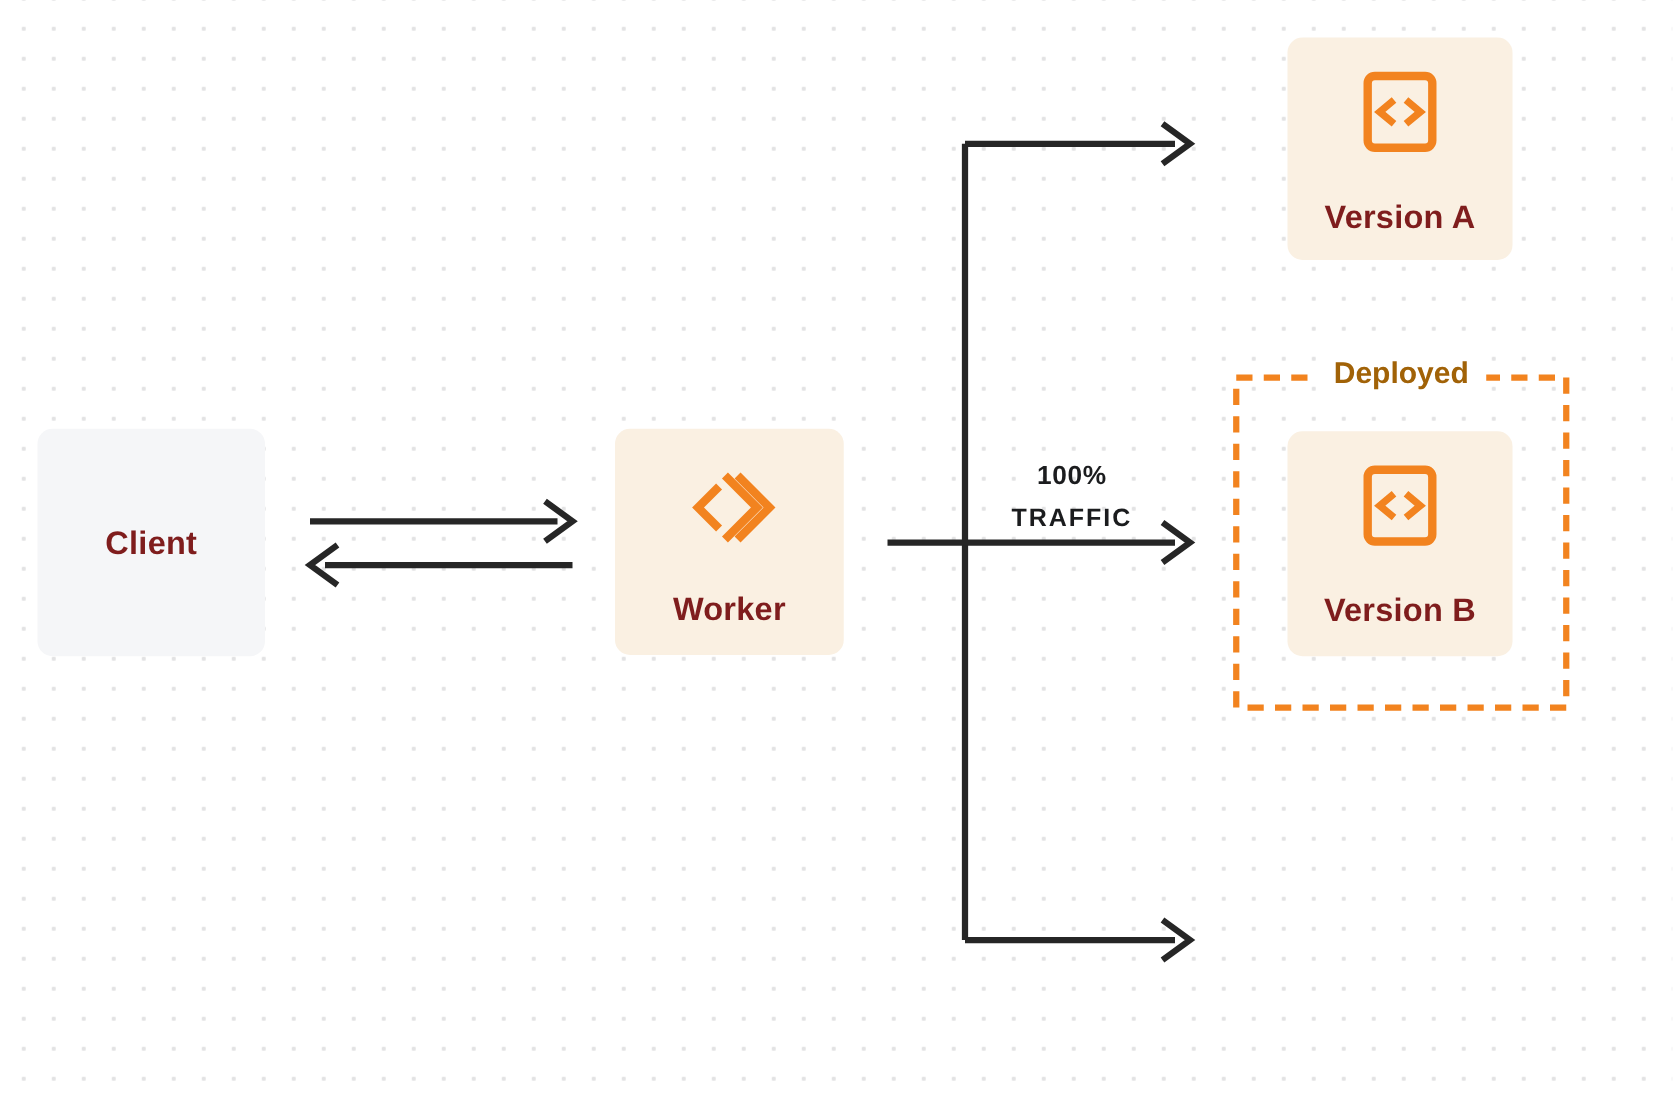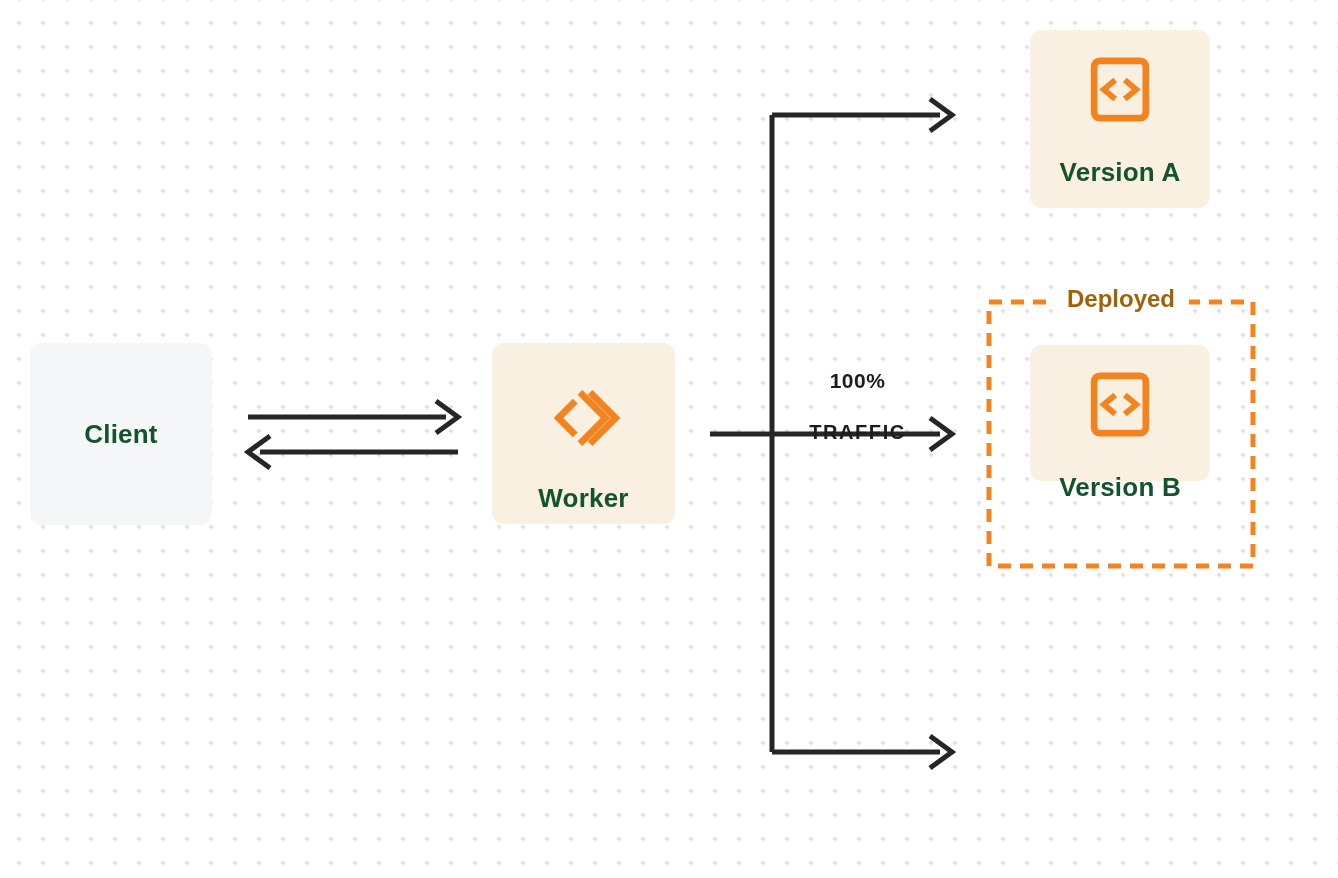--- a/index.html
+++ b/index.html
@@ -27,48 +27,48 @@
     border-radius: 12px;
     display: flex;
     flex-direction: column;
     align-items: center;
     box-sizing: border-box;
   }
 
   .node-label {
     font-weight: bold;
     font-size: 26px;
-    color: #14532d;
+    color: #7f1d1d;
     letter-spacing: 0.2px;
     white-space: nowrap;
   }
 
   .client-node {
     left: 30px; top: 343px;
     width: 182px; height: 182px;
     background: #f5f6f8;
     justify-content: center;
   }
 
   .worker-node {
     left: 492px; top: 343px;
     width: 183px; height: 181px;
     background: #faf0e2;
-    padding-top: 40px;
+    padding-top: 28px;
     gap: 26px;
   }
 
   .version-node {
     width: 180px;
     background: #faf0e2;
     padding-top: 26px;
     gap: 30px;
   }
   .version-a-node { left: 1030px; top: 30px;  height: 178px; }
-  .version-b-node { left: 1030px; top: 345px; height: 136px; }
+  .version-b-node { left: 1030px; top: 345px; height: 180px; }
   .version-c-node { left: 1030px; top: 660px; height: 178px; }
 
   .deployed-box {
     position: absolute;
     left: 986px; top: 299px;
     width: 270px; height: 270px;
   }
   .deployed-box svg { position: absolute; left: 0; top: 0; }
   .deployed-label {
     position: absolute;
@@ -86,21 +86,21 @@
 
   .traffic-label {
     position: absolute;
     left: 780px; top: 349px;
     width: 155px;
     text-align: center;
     color: #1b1c1e;
     font-weight: bold;
   }
   .traffic-line1 { font-size: 21px; letter-spacing: 0.5px; margin-top: 20px; }
-  .traffic-line2 { font-size: 20px; letter-spacing: 1.6px; margin-top: 28px; }
+  .traffic-line2 { font-size: 20px; letter-spacing: 1.6px; margin-top: 11px; }
 </style>
 </head>
 <body>
 
 <div class="canvas">
 
   <svg class="arrows" width="1338" height="878" viewBox="0 0 1338 878">
     <g stroke="#262626" stroke-width="5" fill="none" stroke-linejoin="miter">
       <g>
         <path d="M248 417 H446"></path>

